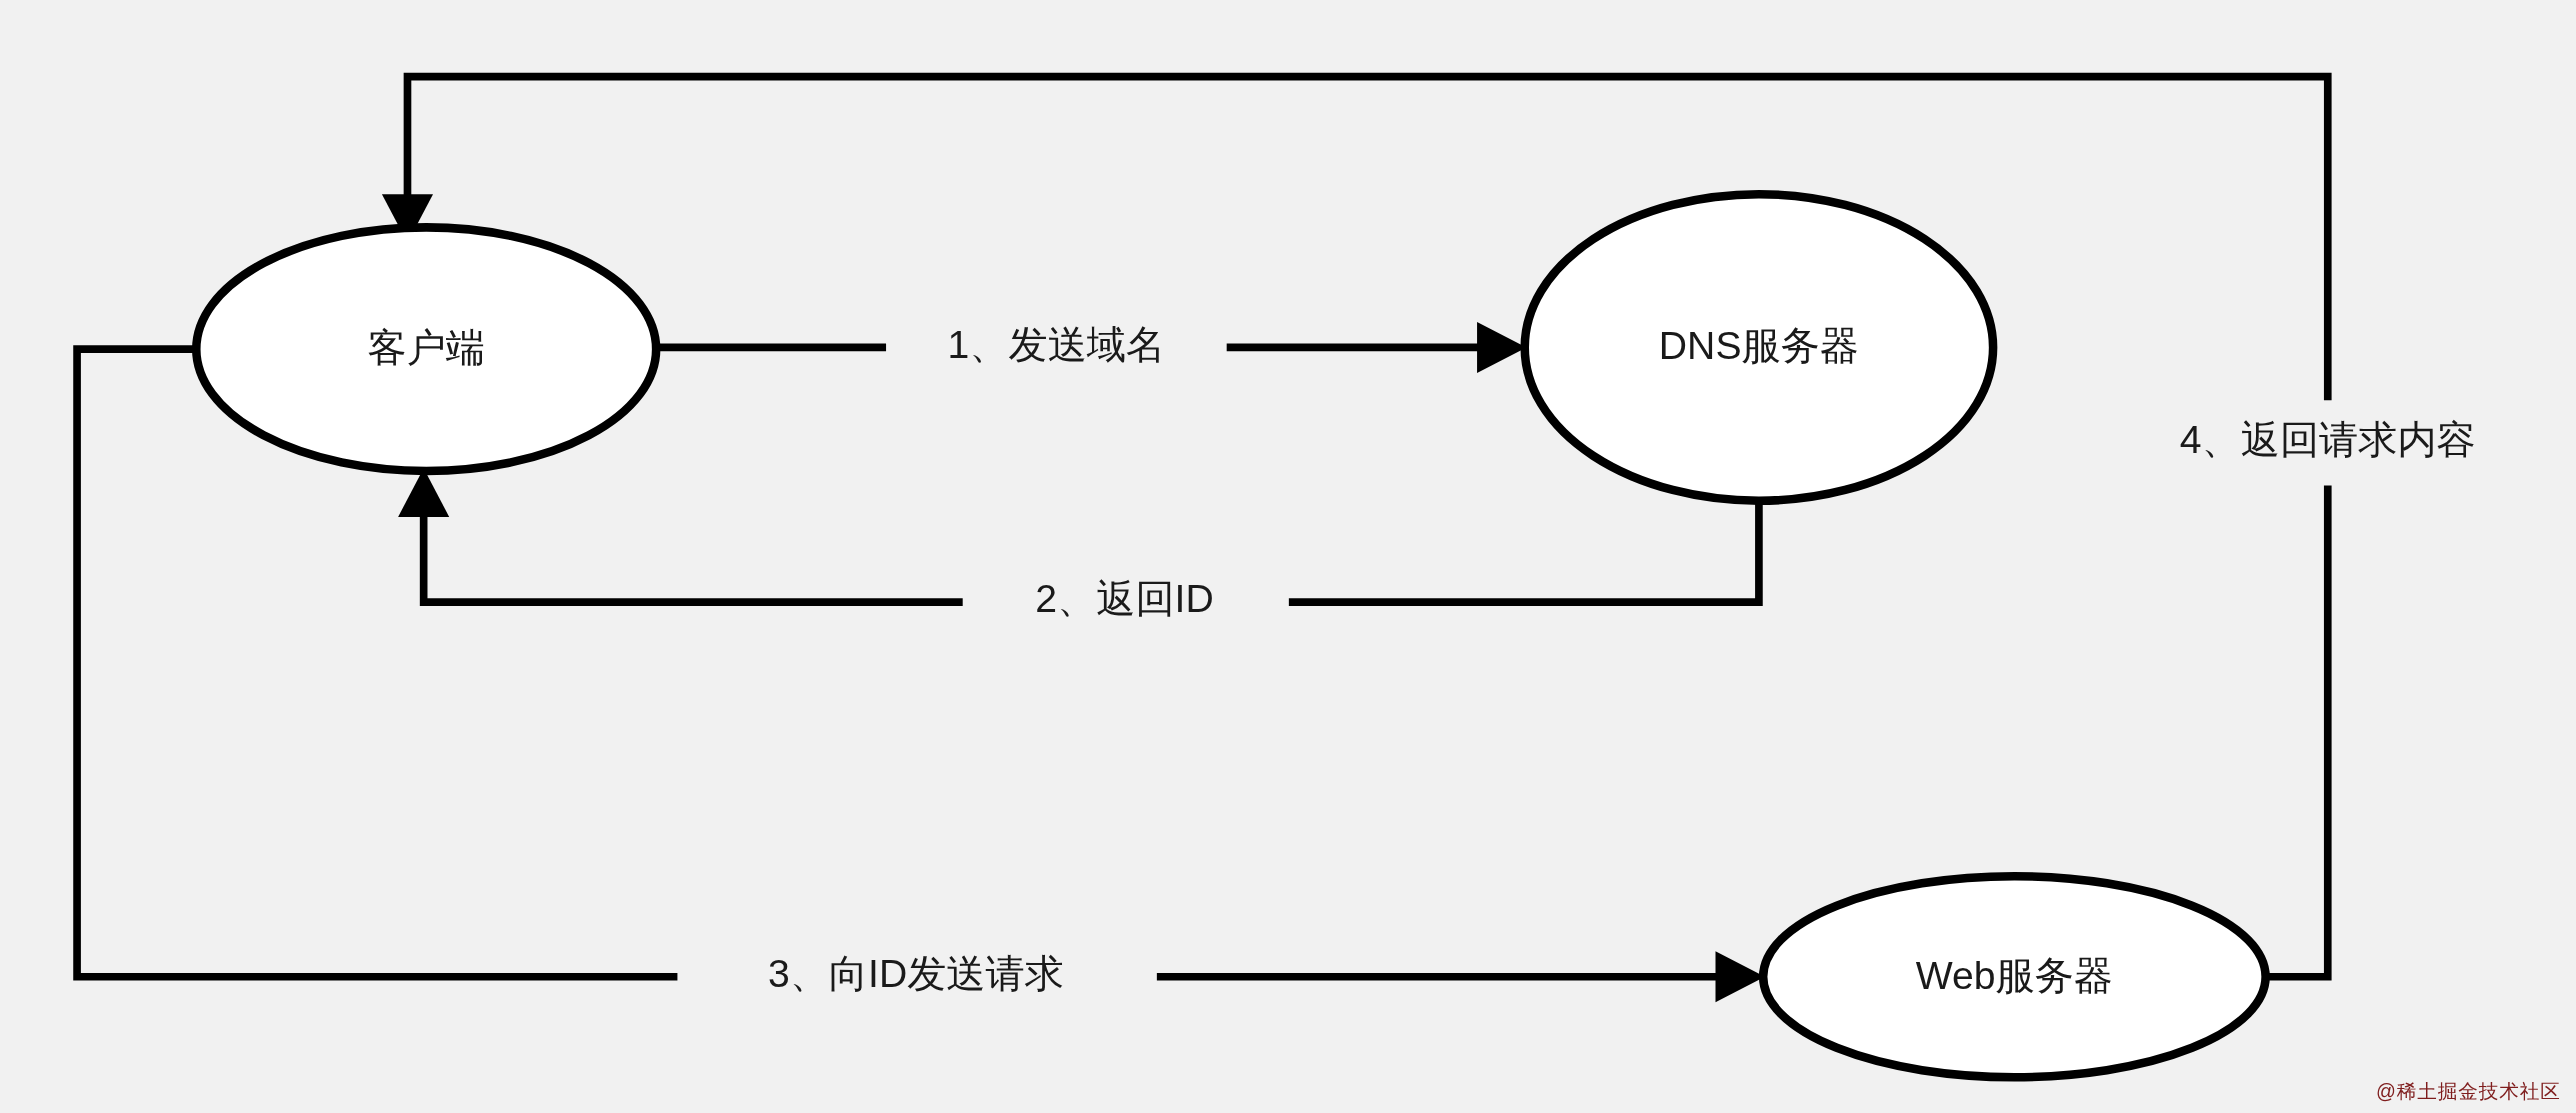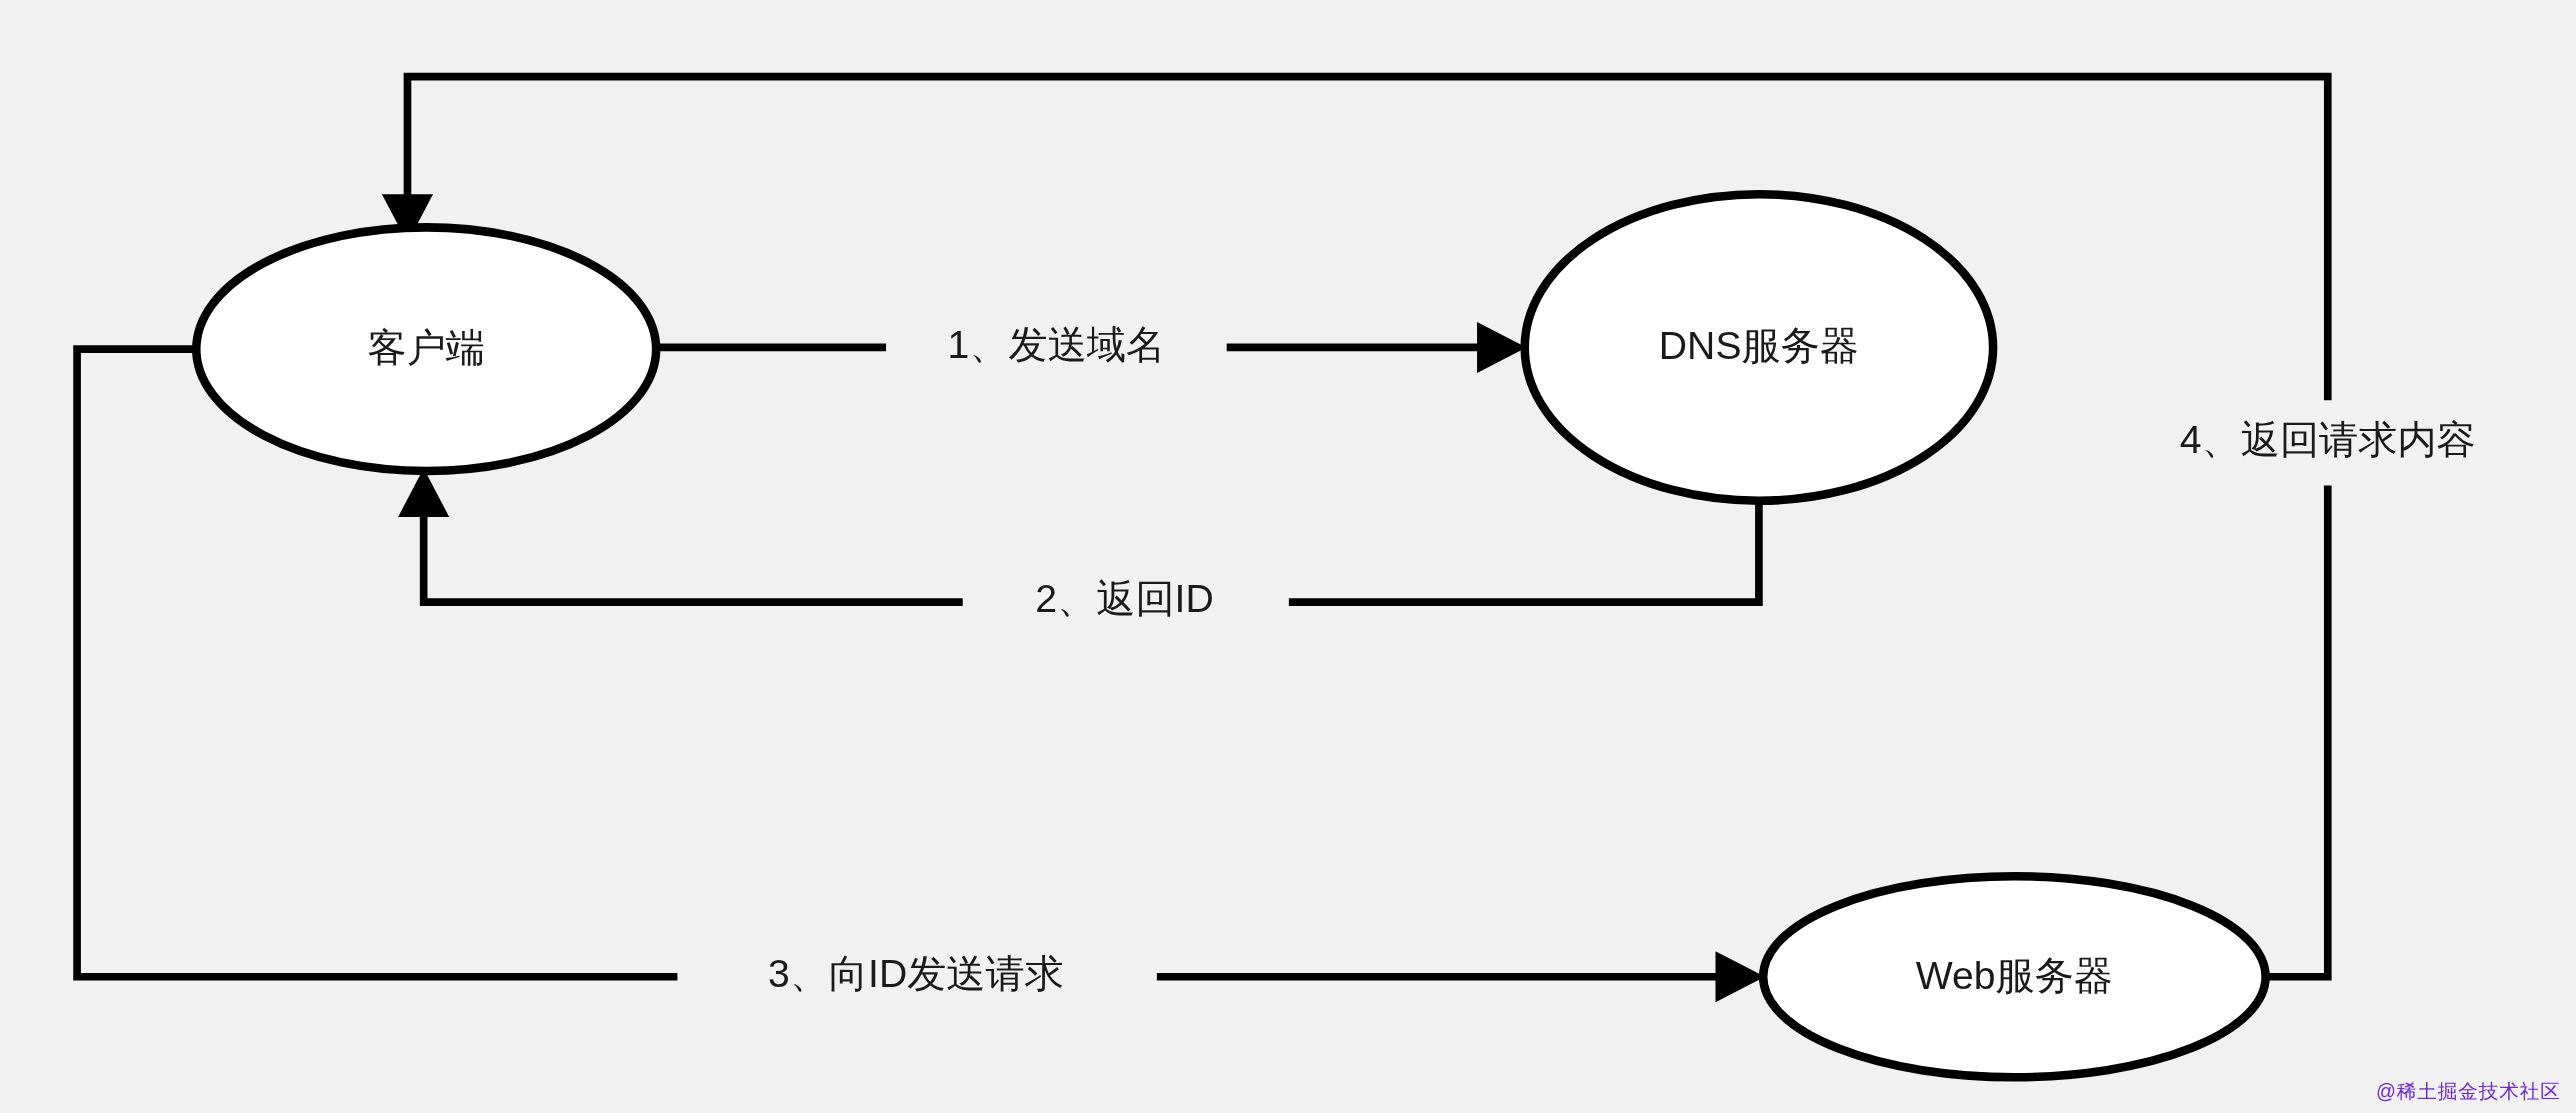--- a/index.html
+++ b/index.html
@@ -58,21 +58,21 @@
   .arrow-head {
     fill: #000000;
     stroke: none;
   }
   .watermark {
     position: absolute;
     right: 15.3px;
     bottom: 8.5px;
     font-family: "Liberation Sans", "DejaVu Sans", sans-serif;
     font-size: 19.6px;
-    color: #6d28d9;
+    color: #7f1d1d;
     letter-spacing: 0.9px;
     user-select: none;
   }
 </style>
 </head>
 <body>
 
 <div id="diagram-root">
 
   <svg id="diagram-canvas" viewBox="0 0 3024 1307" xmlns="http://www.w3.org/2000/svg">

